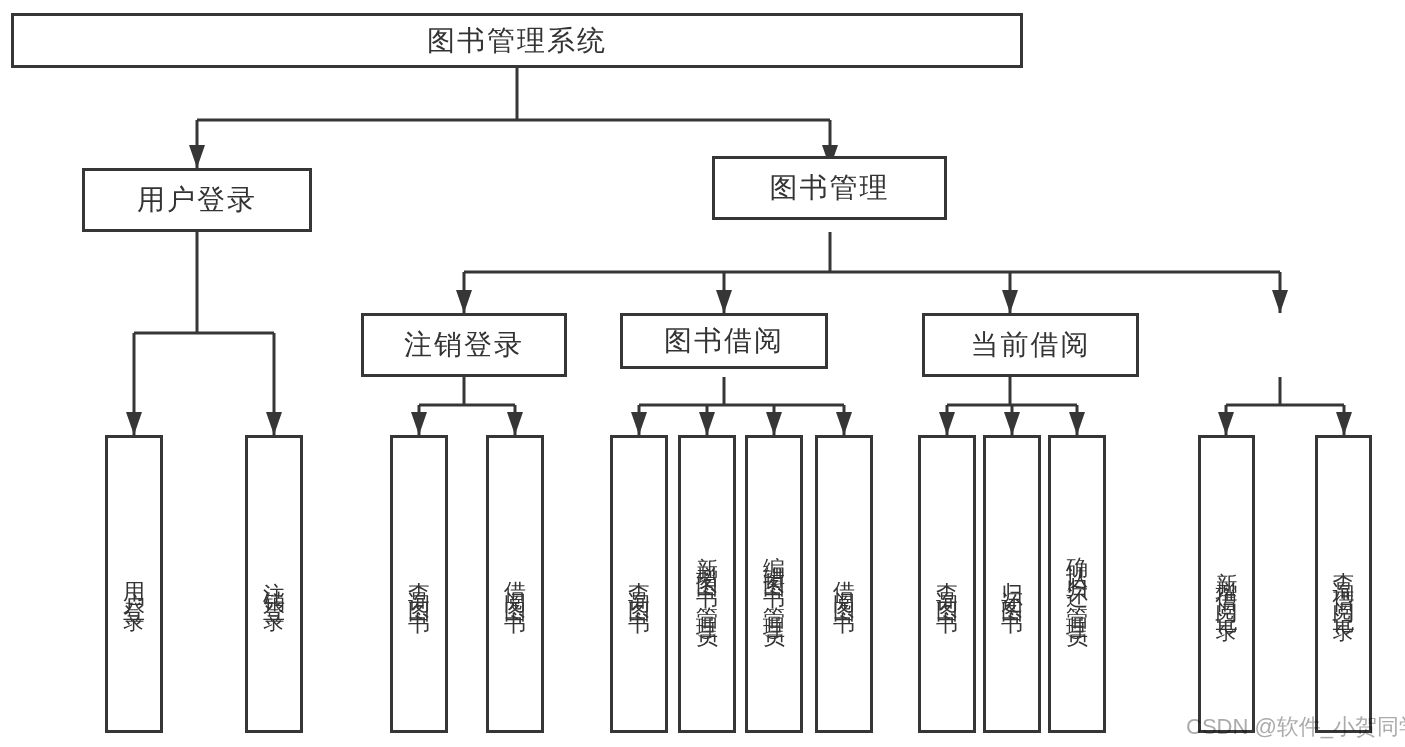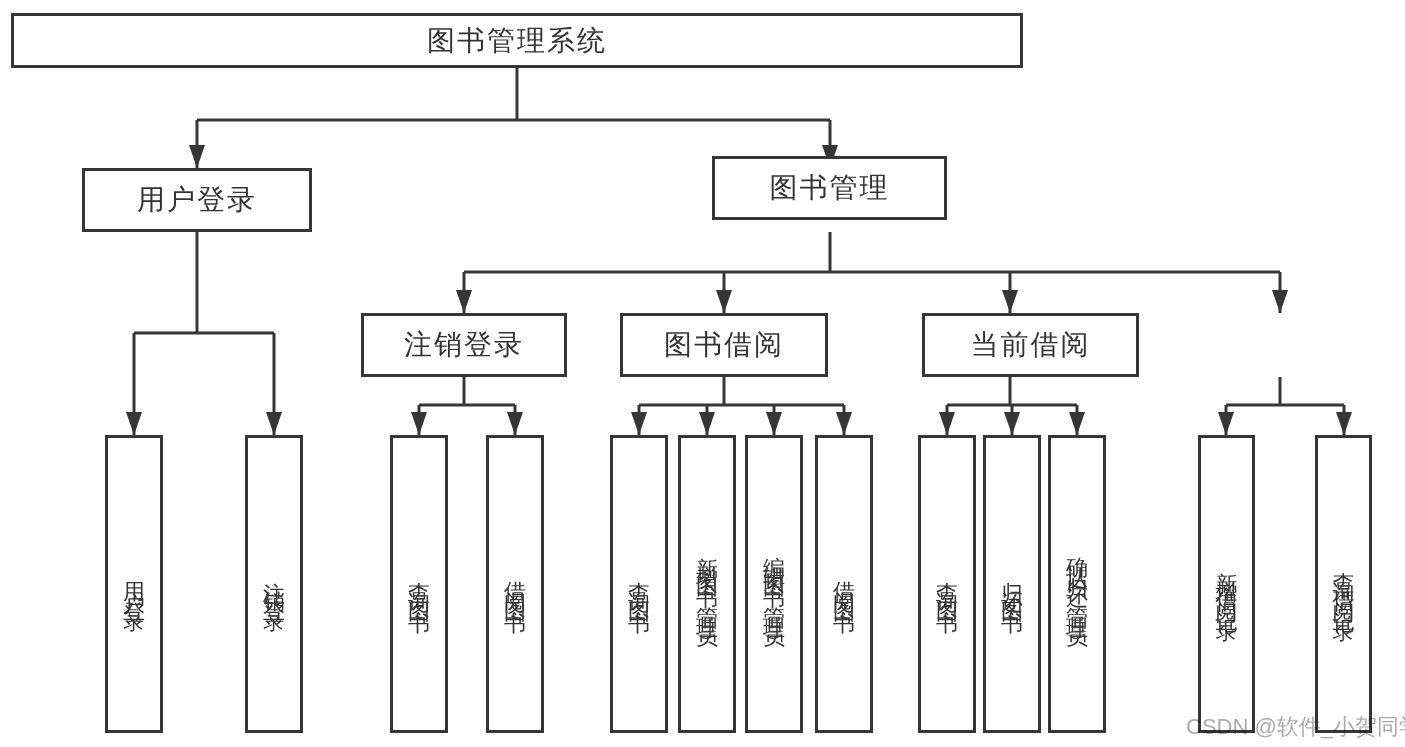--- a/index.html
+++ b/index.html
@@ -132,21 +132,21 @@
   <div class="box h-node" style="left:82px; top:168px; width:230px; height:64px;">
     <span class="label">用户登录</span>
   </div>
   <div class="box h-node" style="left:712px; top:156px; width:235px; height:64px;">
     <span class="label">图书管理</span>
   </div>
 
   <div class="box h-node" style="left:361px; top:313px; width:206px; height:64px;">
     <span class="label">注销登录</span>
   </div>
-  <div class="box h-node" style="left:620px; top:313px; width:208px; height:64px;">
+  <div class="box h-node" style="left:620px; top:313px; width:208px; height:56px;">
     <span class="label">图书借阅</span>
   </div>
   <div class="box h-node" style="left:902px; top:313px; width:217px; height:64px;margin-left:20px;">
     <span class="label">当前借阅</span>
   </div>
 
   <div class="box leaf" style="left:105px; top:435px; width:58px; height:298px;">
     <span class="label">用户登录</span>
   </div>
   <div class="box leaf" style="left:245px; top:435px; width:58px; height:298px;">

